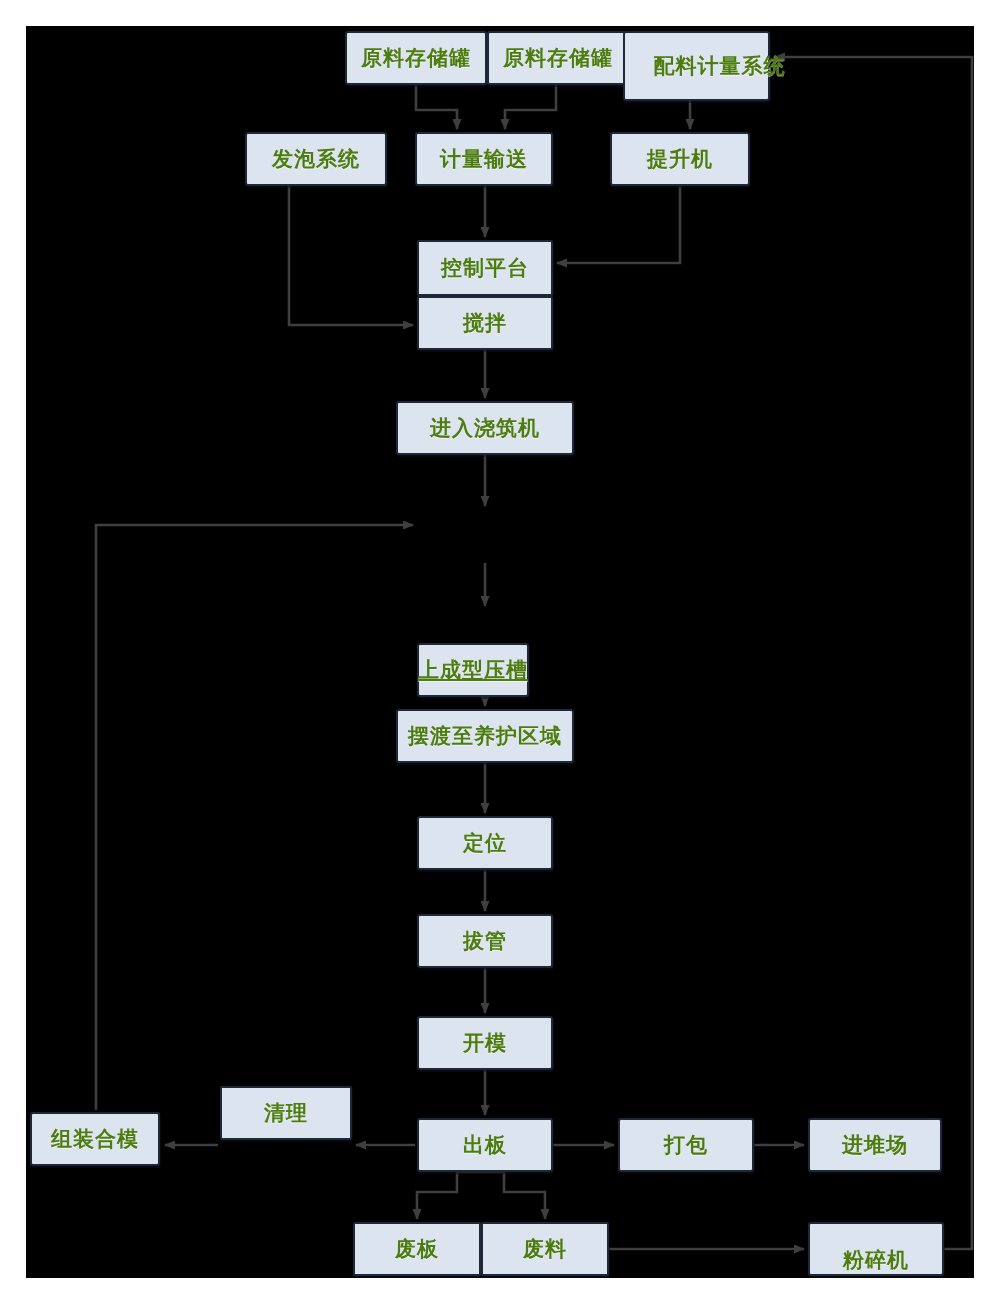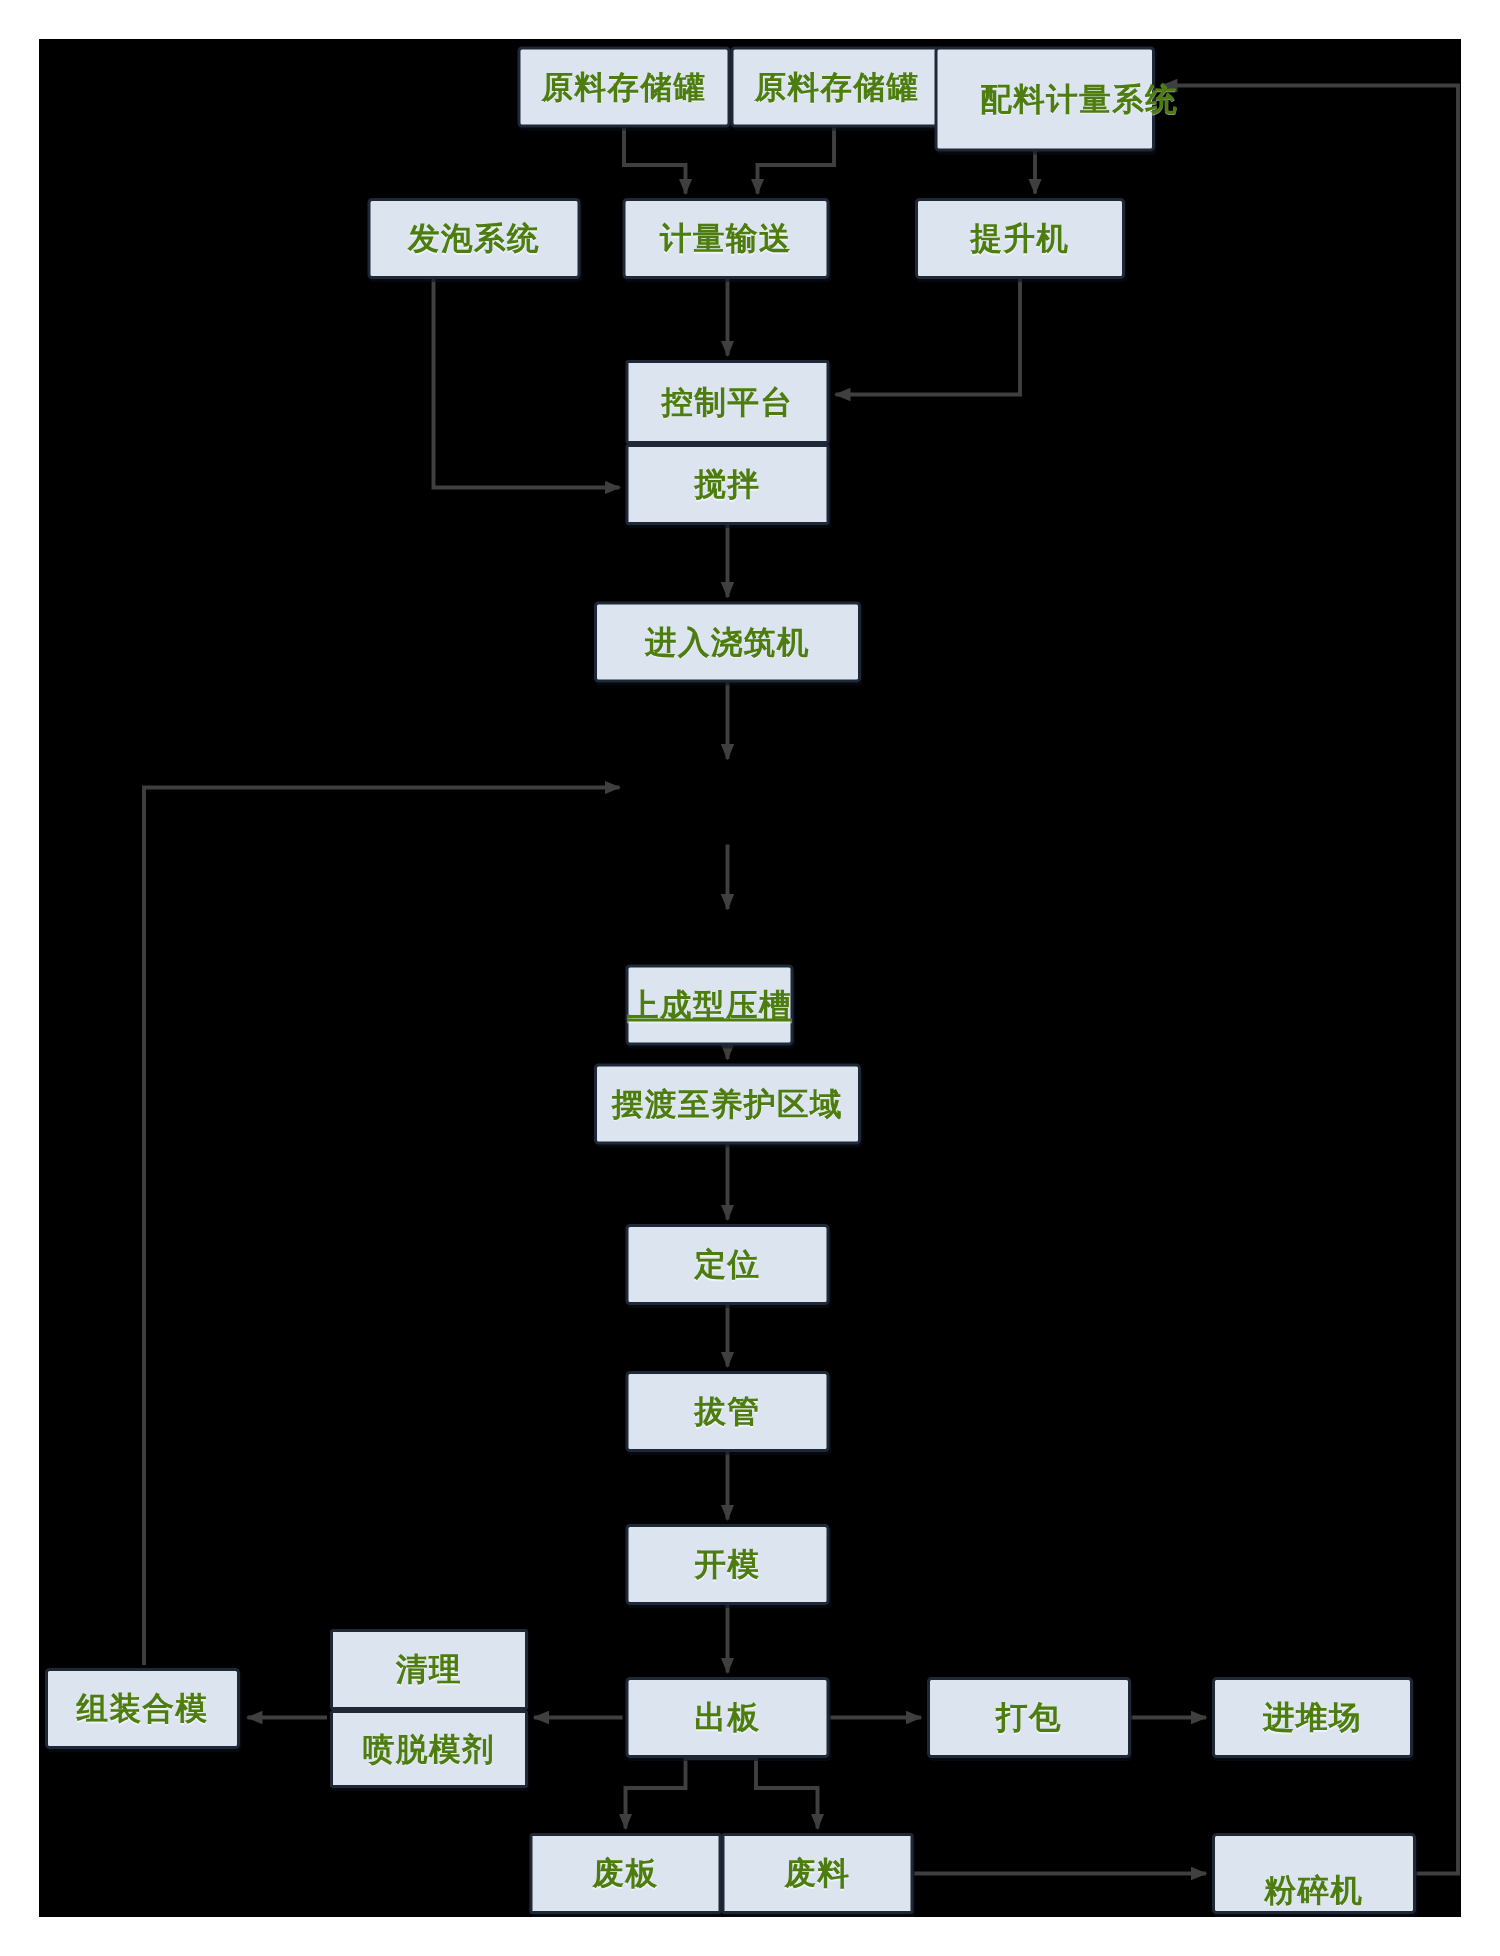--- a/index.html
+++ b/index.html
@@ -132,23 +132,20 @@
   <div class="node" style="left:417px;top:1016px;width:136px;height:54px;">
       <span>开模</span>
     </div>
 
   <div class="node" style="left:30px;top:1112px;width:130px;height:54px;">
       <span>组装合模</span>
     </div>
   <div class="node sq" style="left:220px;top:1086px;width:132px;height:54px;">
       <span>清理</span>
     </div>
-  <div class="node sq" style="left:220px;top:1140px;width:132px;height:52px;">
-      <span>喷脱模剂</span>
-    </div>
 
   <div class="node" style="left:417px;top:1118px;width:136px;height:54px;">
       <span>出板</span>
     </div>
   <div class="node" style="left:618px;top:1118px;width:136px;height:54px;">
       <span>打包</span>
     </div>
   <div class="node" style="left:808px;top:1118px;width:134px;height:54px;">
       <span>进堆场</span>
     </div>

